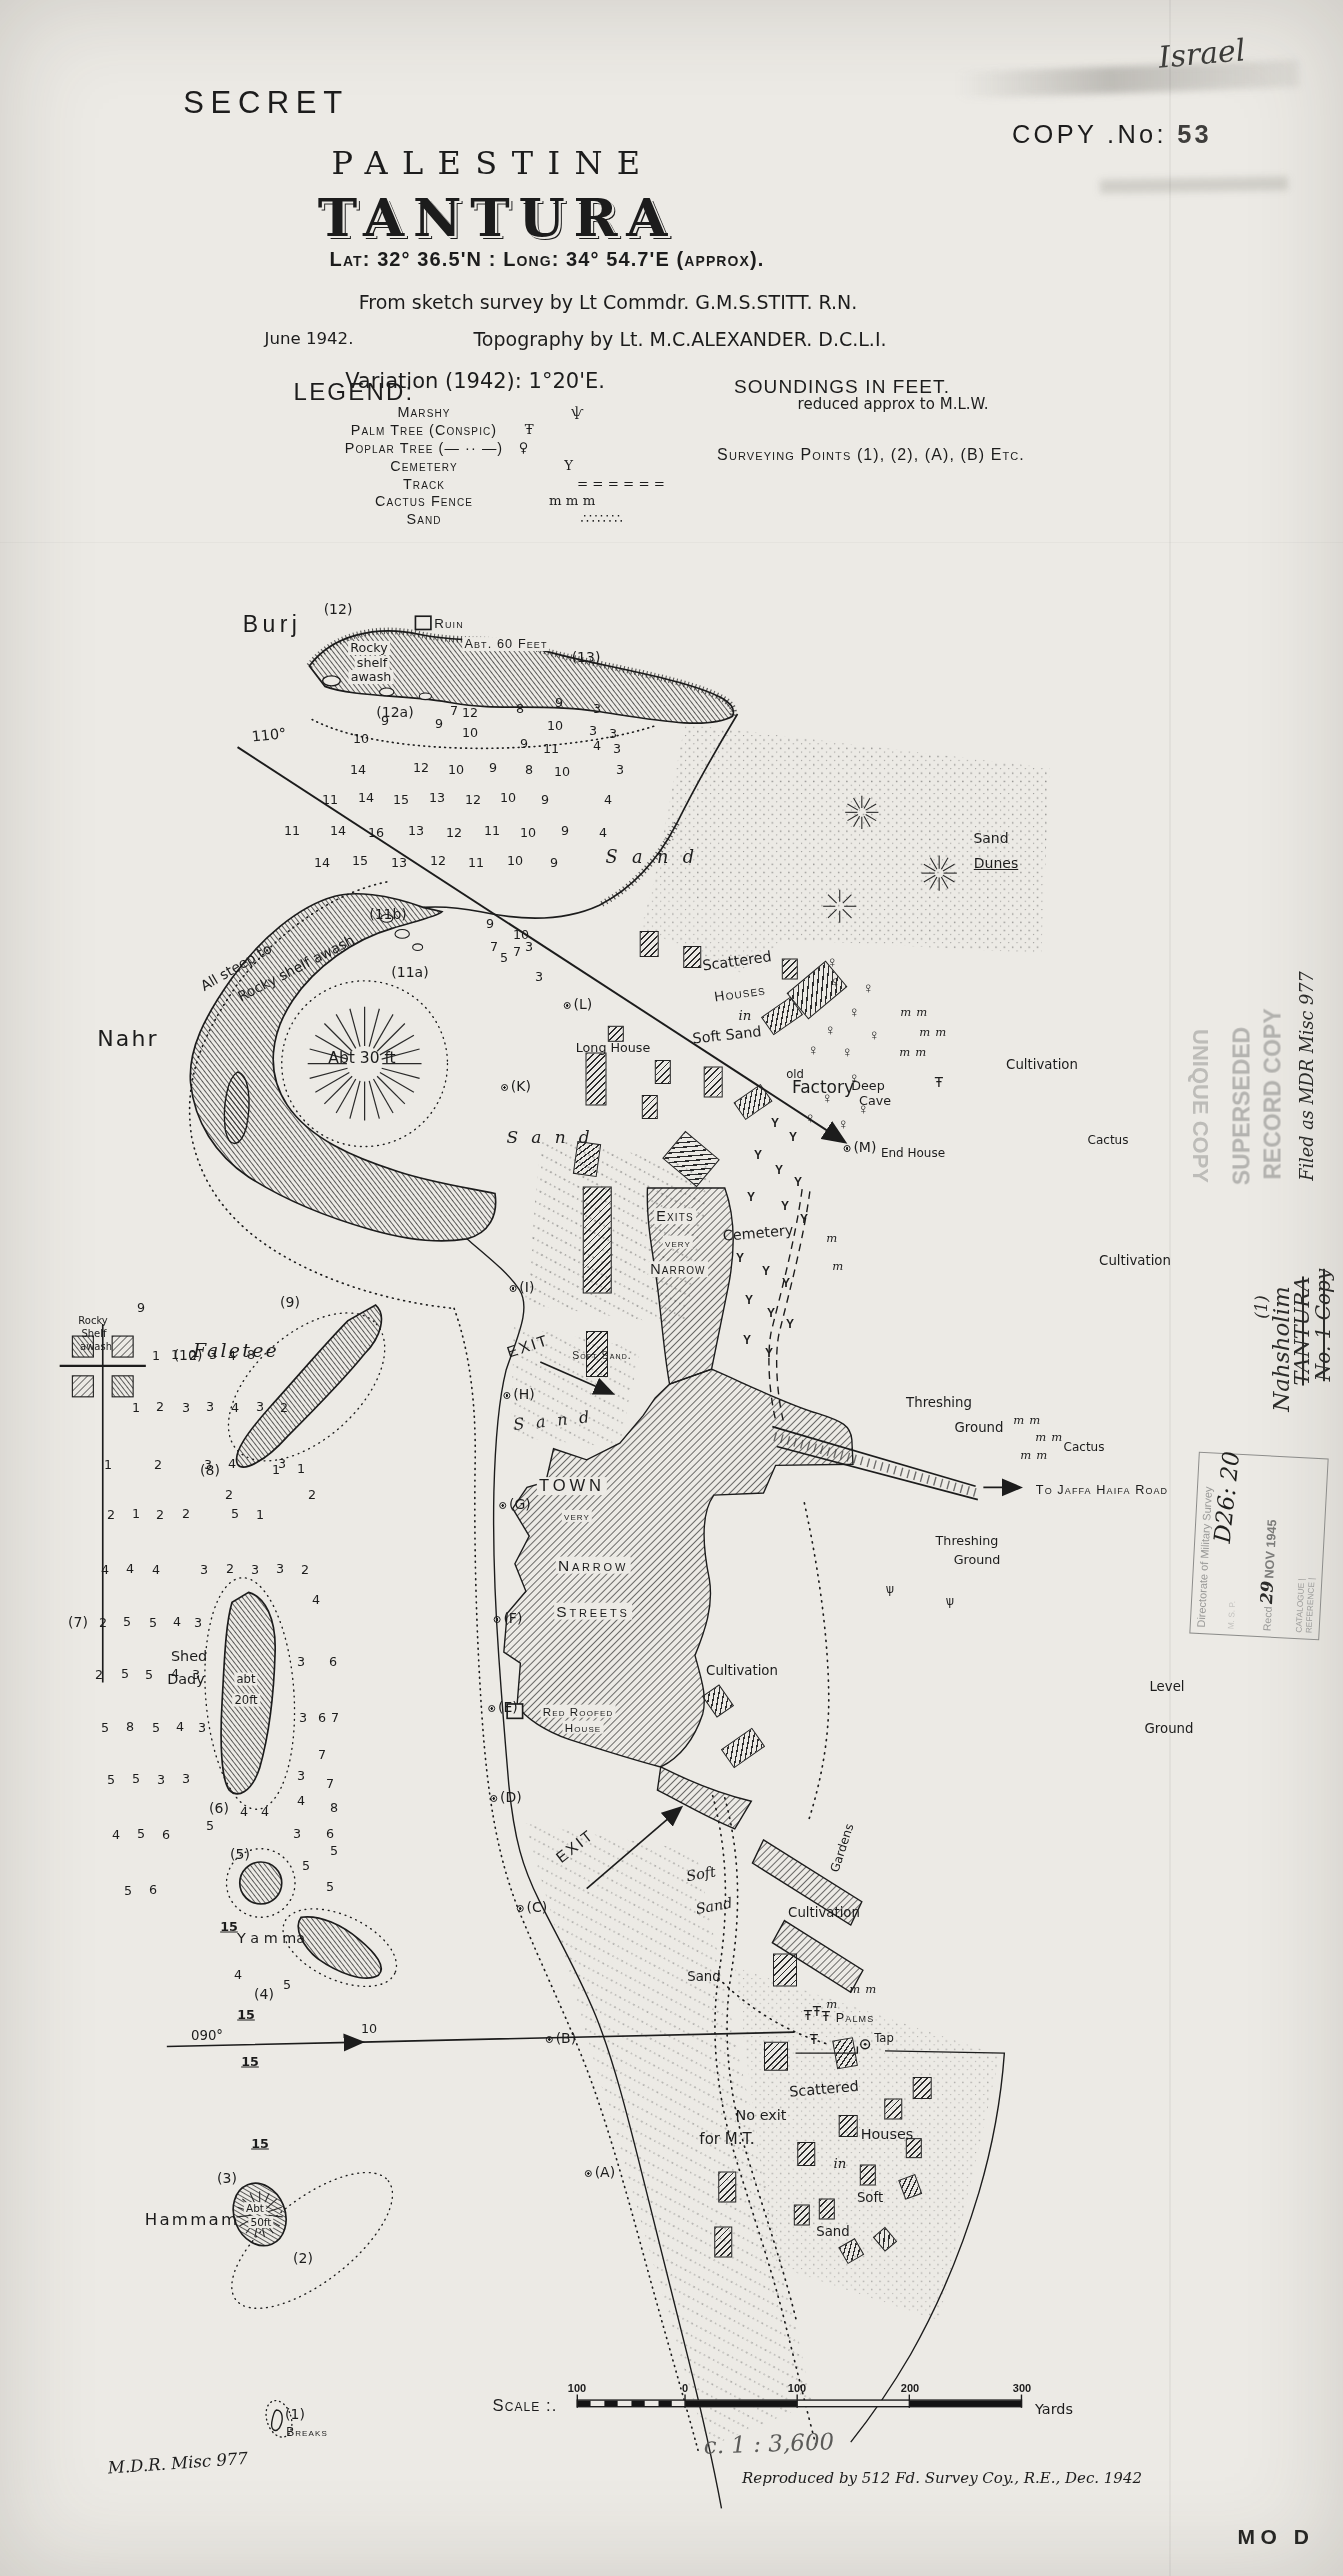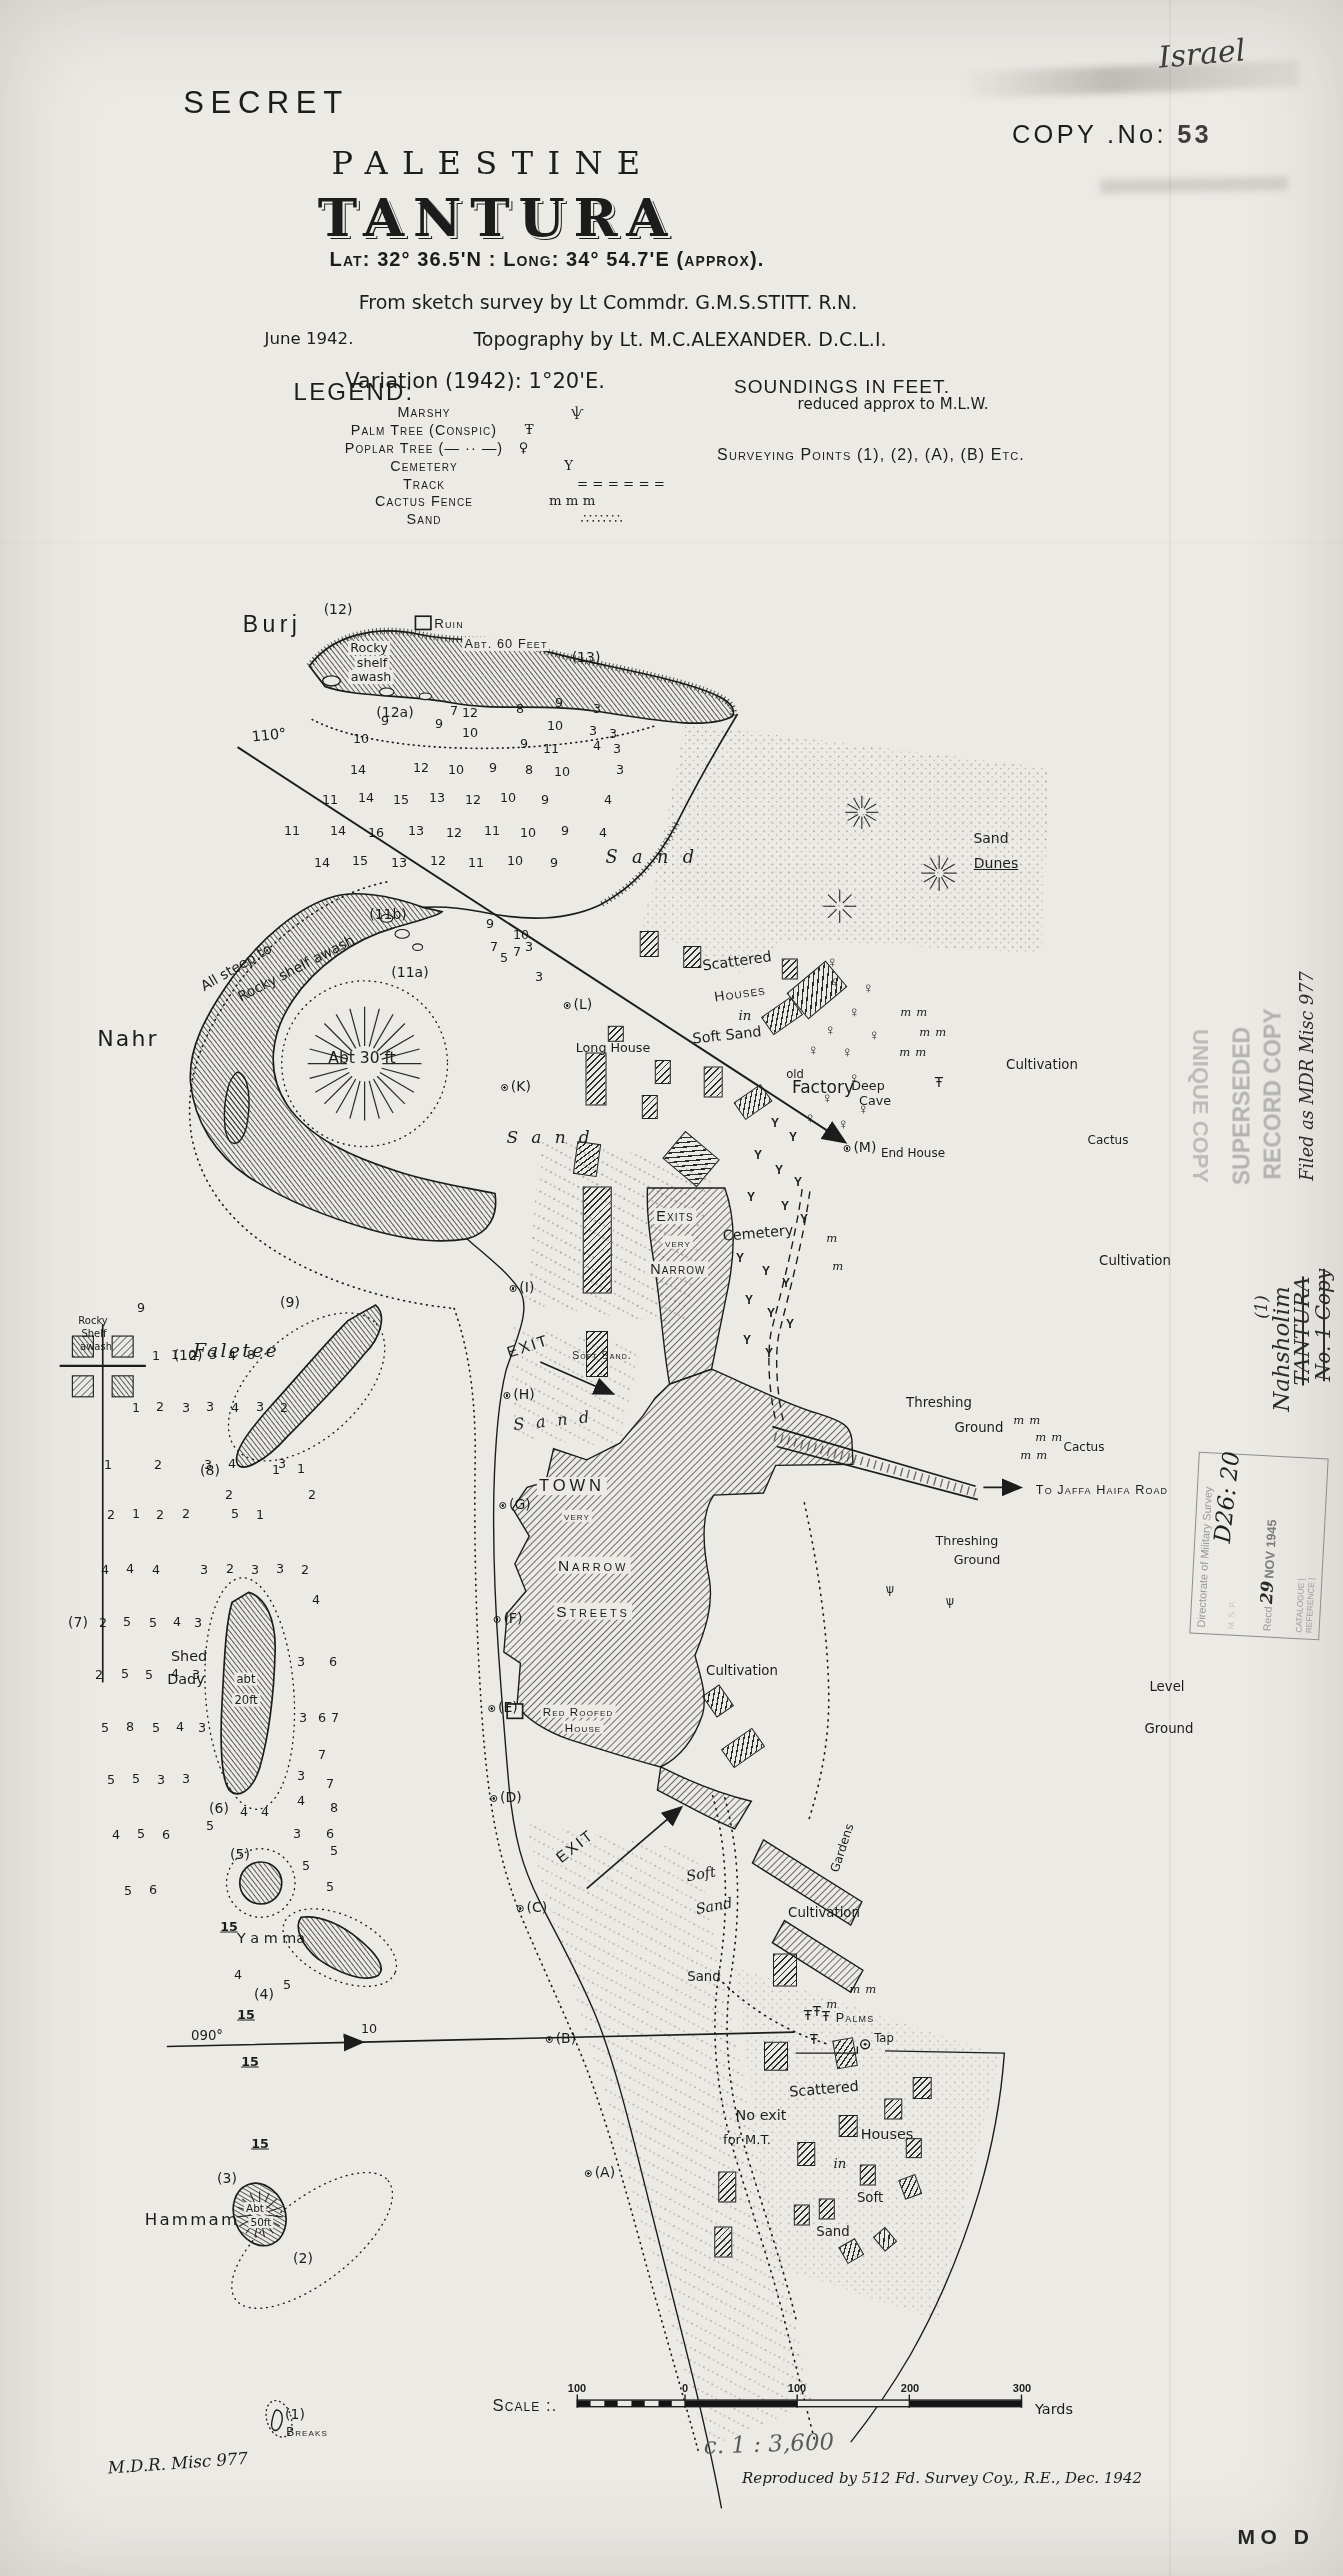--- a/index.html
+++ b/index.html
@@ -411,21 +411,21 @@
       <div class="lbl hand2" style="left: 271px; top: 1938px; font-size: 14.4px; transform: translate(-50%, -50%) rotate(0deg);">Y a m ma</div>
       <div class="lbl hand2" style="left: 192px; top: 2220px; font-size: 16.6px; letter-spacing: 2.2px; transform: translate(-50%, -50%) rotate(0deg);">Hammam</div>
       <div class="lbl hand2 onhatch" style="left: 255px; top: 2208px; font-size: 10.5px; transform: translate(-50%, -50%) rotate(0deg);">Abt</div>
       <div class="lbl hand2 onhatch" style="left: 261px; top: 2222px; font-size: 10.5px; transform: translate(-50%, -50%) rotate(0deg);">50ft</div>
       <div class="lbl hand2" style="left: 207px; top: 2036px; font-size: 13.3px; transform: translate(-50%, -50%) rotate(0deg);">090°</div>
       <div class="lbl hand2" style="left: 913px; top: 1153px; font-size: 12px; transform: translate(-50%, -50%) rotate(0deg);">End House</div>
       <div class="lbl sc" style="left: 855px; top: 2018px; font-size: 12.7px; transform: translate(-50%, -50%) rotate(0deg);">Palms</div>
       <div class="lbl hand2" style="left: 884px; top: 2039px; font-size: 11.6px; transform: translate(-50%, -50%) rotate(0deg);">Tap</div>
       <div class="lbl hand2" style="left: 824px; top: 2089px; font-size: 14.4px; transform: translate(-50%, -50%) rotate(-5deg);">Scattered</div>
       <div class="lbl hand2" style="left: 761px; top: 2115px; font-size: 14.4px; transform: translate(-50%, -50%) rotate(0deg);">No  exit</div>
-      <div class="lbl hand2" style="left: 747px; top: 2139px; font-size: 13px; transform: translate(-50%, -50%) rotate(0deg);">for  M.T.</div>
+      <div class="lbl hand2" style="left: 727px; top: 2139px; font-size: 15px; transform: translate(-50%, -50%) rotate(0deg);">for  M.T.</div>
       <div class="lbl hand2" style="left: 887px; top: 2134px; font-size: 14.4px; transform: translate(-50%, -50%) rotate(0deg);">Houses</div>
       <div class="lbl script" style="left: 840px; top: 2164px; font-size: 13.3px; transform: translate(-50%, -50%) rotate(0deg);">in</div>
       <div class="lbl hand2" style="left: 870px; top: 2198px; font-size: 13.3px; transform: translate(-50%, -50%) rotate(0deg);">Soft</div>
       <div class="lbl hand2" style="left: 833px; top: 2232px; font-size: 13.3px; transform: translate(-50%, -50%) rotate(0deg);">Sand</div>
       <div class="lbl hand2" style="left: 704px; top: 1977px; font-size: 13.3px; transform: translate(-50%, -50%) rotate(0deg);">Sand</div>
       <div class="lbl sc" style="left: 307px; top: 2432px; font-size: 12px; transform: translate(-50%, -50%) rotate(0deg);">Breaks</div>
       <div class="lbl hand" style="left: 178px; top: 2464px; font-size: 16.6px; transform: translate(-50%, -50%) rotate(-4deg);">M.D.R. Misc 977</div>
     </div>
   <div class="layer">
 

